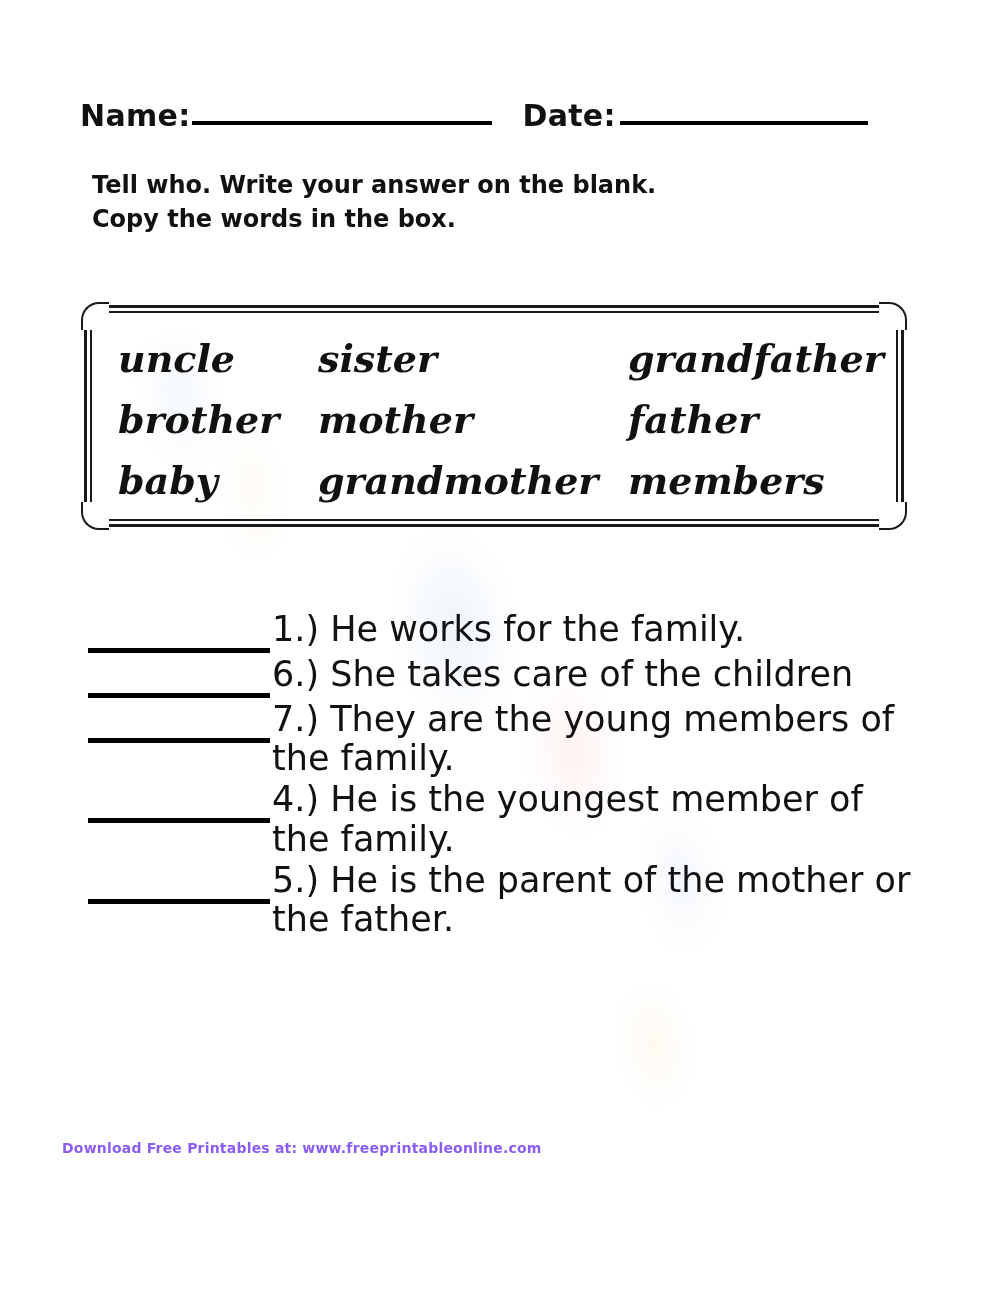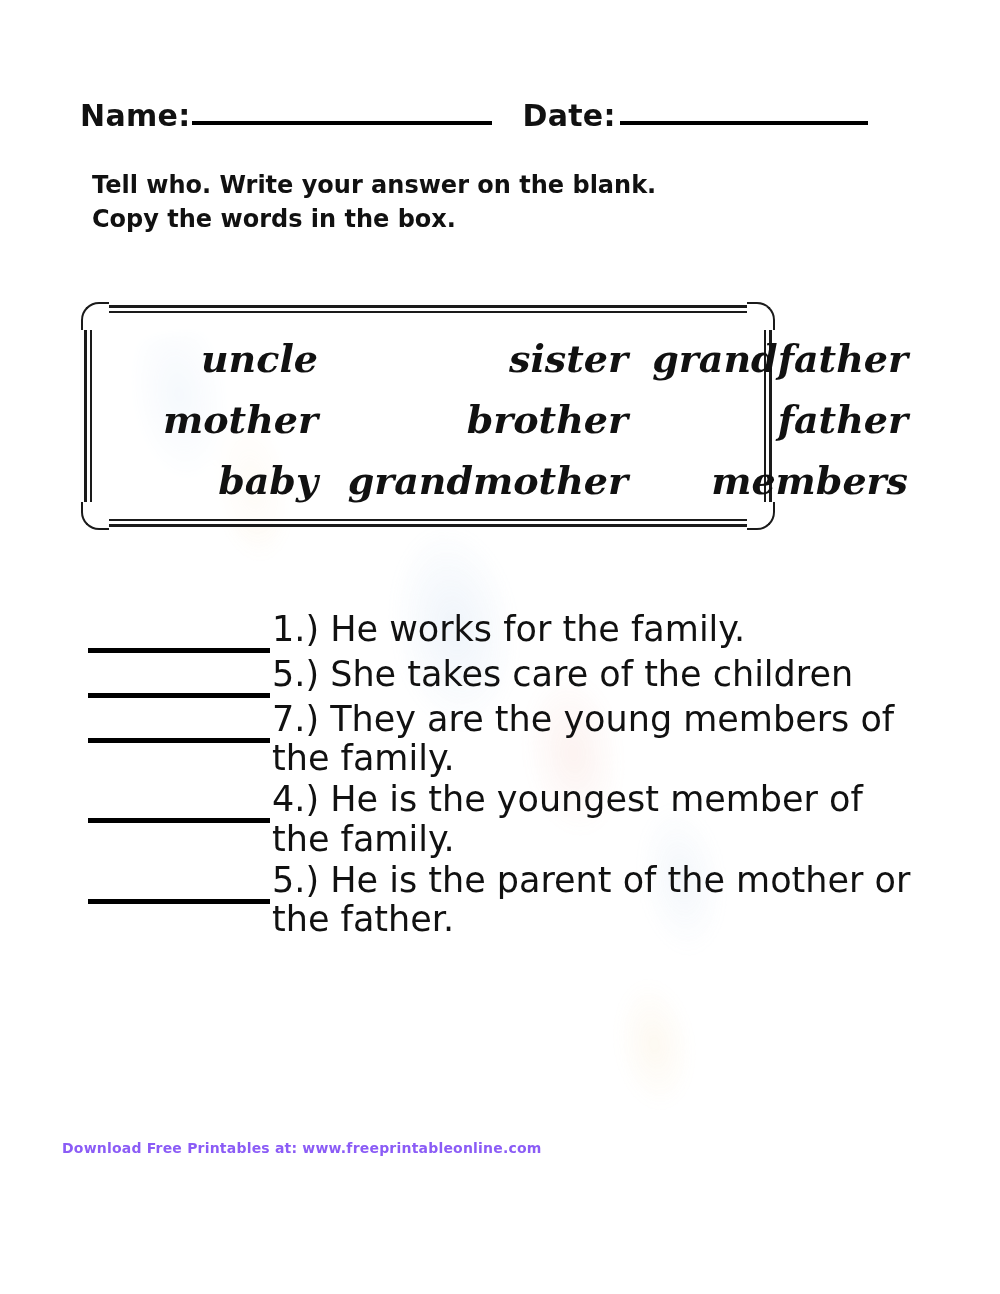--- a/index.html
+++ b/index.html
@@ -75,23 +75,22 @@
     font-size: 24px;
     font-weight: bold;
     line-height: 1.42;
   }
 
   
   .wordbox-wrap {
     position: absolute;
     left: 84px;
     top: 305px;
-    width: 688px;
+    width: 820px;
     height: 222px;
-    text-align: right;
   }
   .wordbox-outer {
     position: absolute;
     inset: 0;
     border: 3px solid #1a1a1a;
     border-radius: 22px;
     background: rgba(255,255,255,0.55);
   }
   .wordbox-inner {
     position: absolute;
@@ -190,37 +189,37 @@
     <div class="wordbox-inner"></div>
     <div class="notch tl"></div>
     <div class="notch tr"></div>
     <div class="notch bl"></div>
     <div class="notch br"></div>
 
     <div class="wordgrid">
       <span>uncle</span>
       <span>sister</span>
       <span>grandfather</span>
+      <span>brother</span>
       <span>mother</span>
-      <span>brother</span>
       <span>father</span>
       <span>baby</span>
       <span>grandmother</span>
       <span>members</span>
     </div>
   </div>
 
   <div class="questions">
     <div class="qrow">
       <span class="answer-blank"></span>
       <span class="qtext">1.) He works for the family.</span>
     </div>
     <div class="qrow">
       <span class="answer-blank"></span>
-      <span class="qtext">5.) She takes care of the children</span>
+      <span class="qtext">6.) She takes care of the children</span>
     </div>
     <div class="qrow">
       <span class="answer-blank"></span>
       <span class="qtext">7.) They are the young members of the family.</span>
     </div>
     <div class="qrow">
       <span class="answer-blank"></span>
       <span class="qtext">4.) He is the youngest member of the family.</span>
     </div>
     <div class="qrow">

